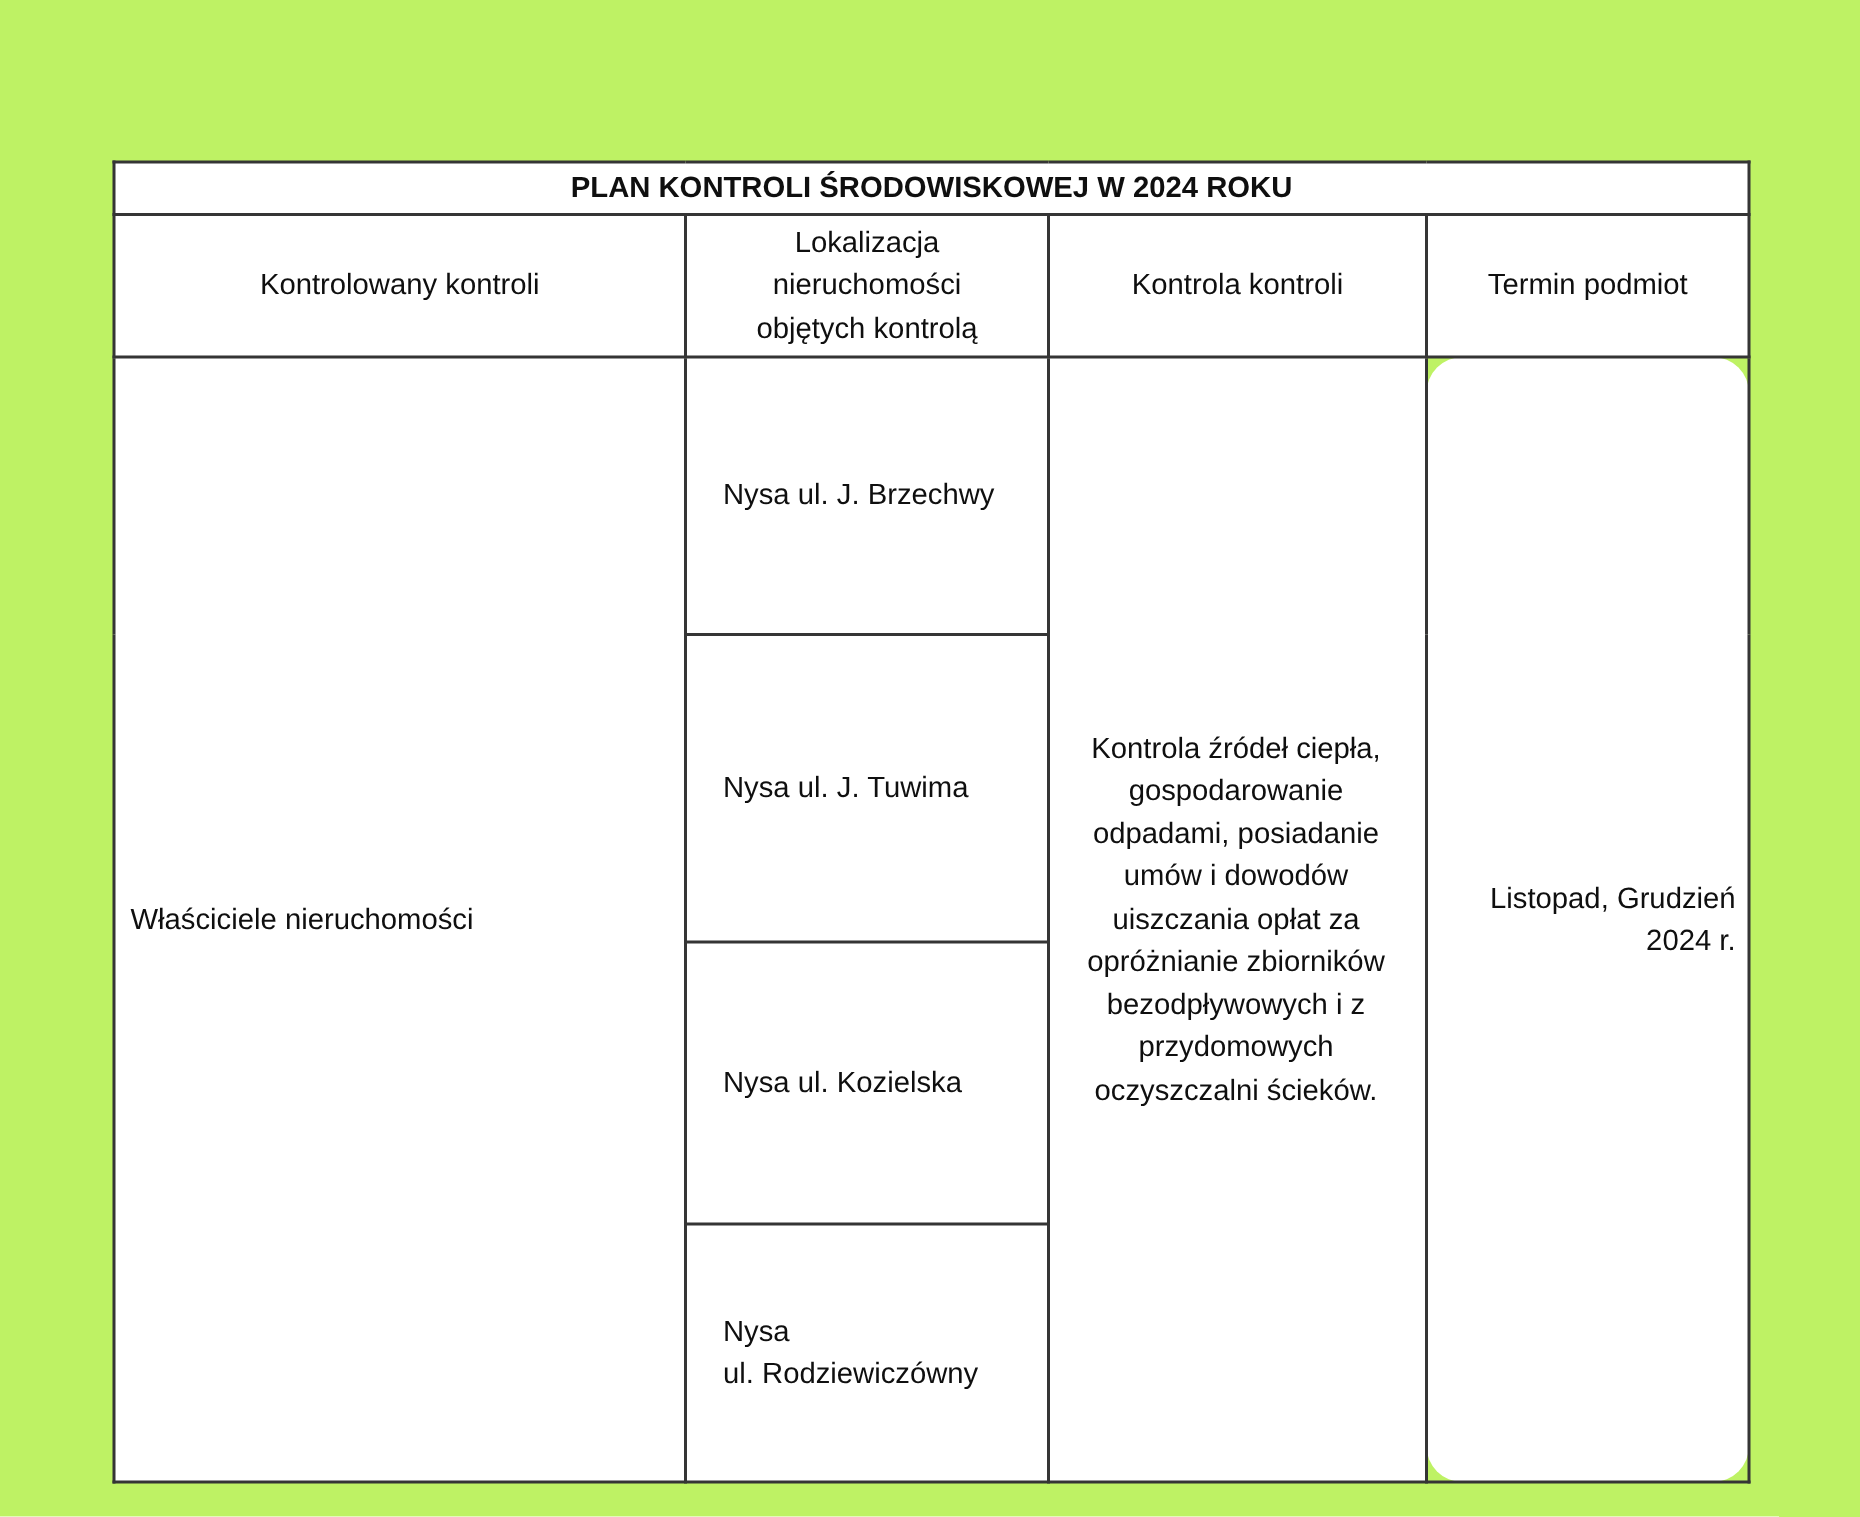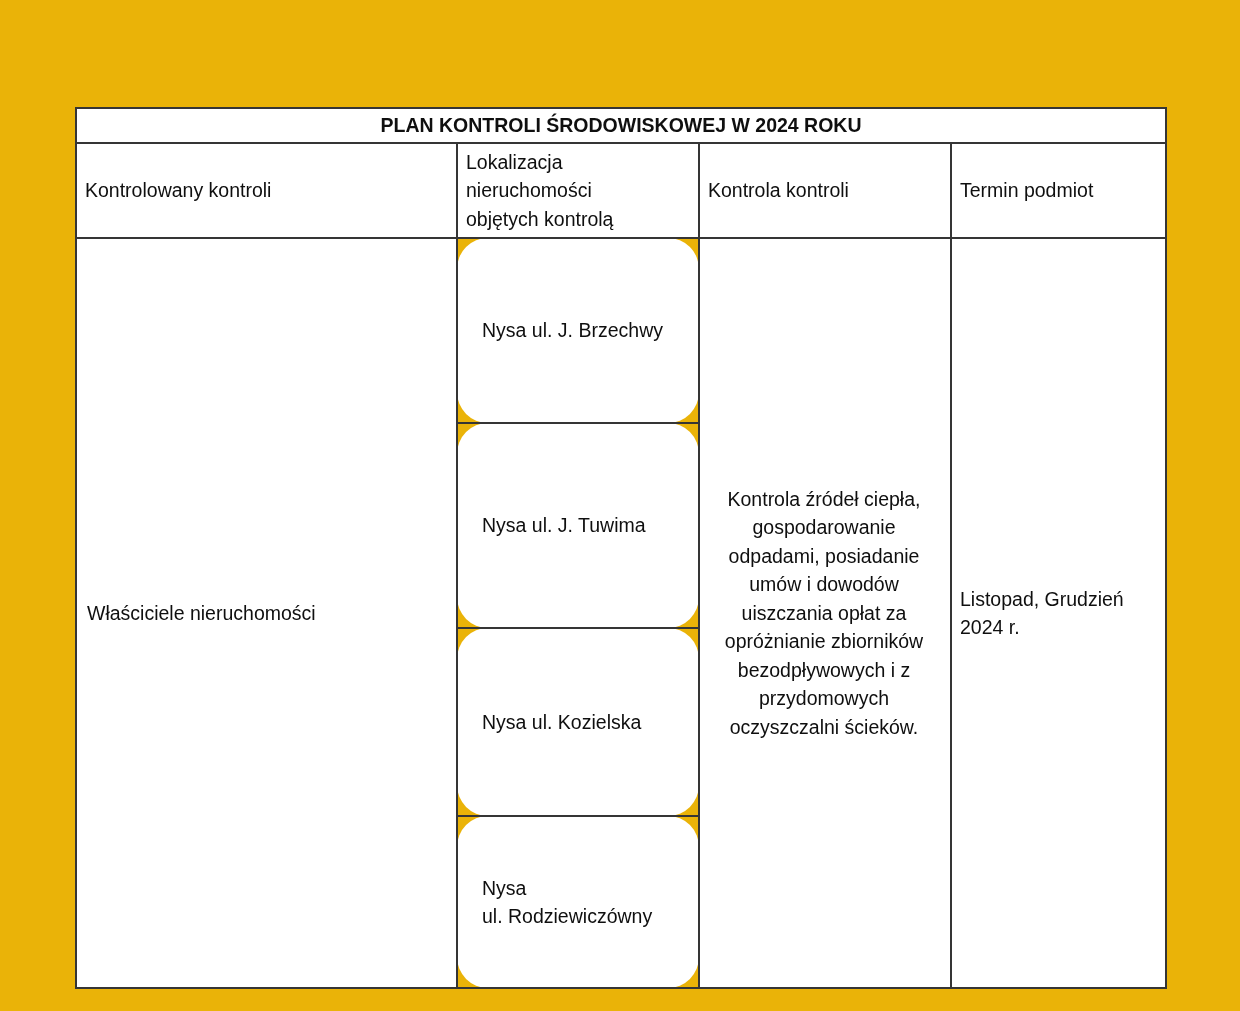--- a/index.html
+++ b/index.html
@@ -5,21 +5,21 @@
   * { box-sizing: border-box; margin: 0; padding: 0; }
   html, body {
     background: #ffffff;
     font-family: "Liberation Sans", "DejaVu Sans", sans-serif;
     color: #0f0f0f;
   }
   .page {
     position: relative;
     width: 1240px;
     height: 1011px;
-    background: #eab308;
+    background: #bef264;
     overflow: hidden;
   }
   table.plan-table {
     position: absolute;
     left: 75px;
     top: 107px;
     width: 1090px;
     border-collapse: collapse;
     table-layout: fixed;
   }
@@ -31,43 +31,44 @@
     background: #ffffff;
   }
   td.c-title {
     text-align: center;
     font-weight: bold;
     font-size: 21px;
     line-height: 24px;
     padding: 2px 4px;
   }
   td.c-header {
+    text-align: center;
     white-space: pre-line;
     padding: 4px 8px;
     margin-left: 27px;
   }
   td.c-entity {
     text-align: left;
     padding: 4px 10px;
   }
   td.c-loc {
     text-align: left;
     white-space: pre-line;
     padding: 4px 8px 4px 24px;
-    border-radius: 31px;
   }
   td.c-subject {
     text-align: center;
     white-space: pre-line;
     padding: 4px 14px 4px 12px;
   }
   td.c-date {
-    text-align: left;
+    text-align: right;
     white-space: pre-line;
     padding: 4px 8px;
+    border-radius: 24px;
   }
 </style>
 </head>
 <body>
 
 <div class="page">
   <table class="plan-table">
     <colgroup>
       <col style="width:381px">
       <col style="width:242px">

